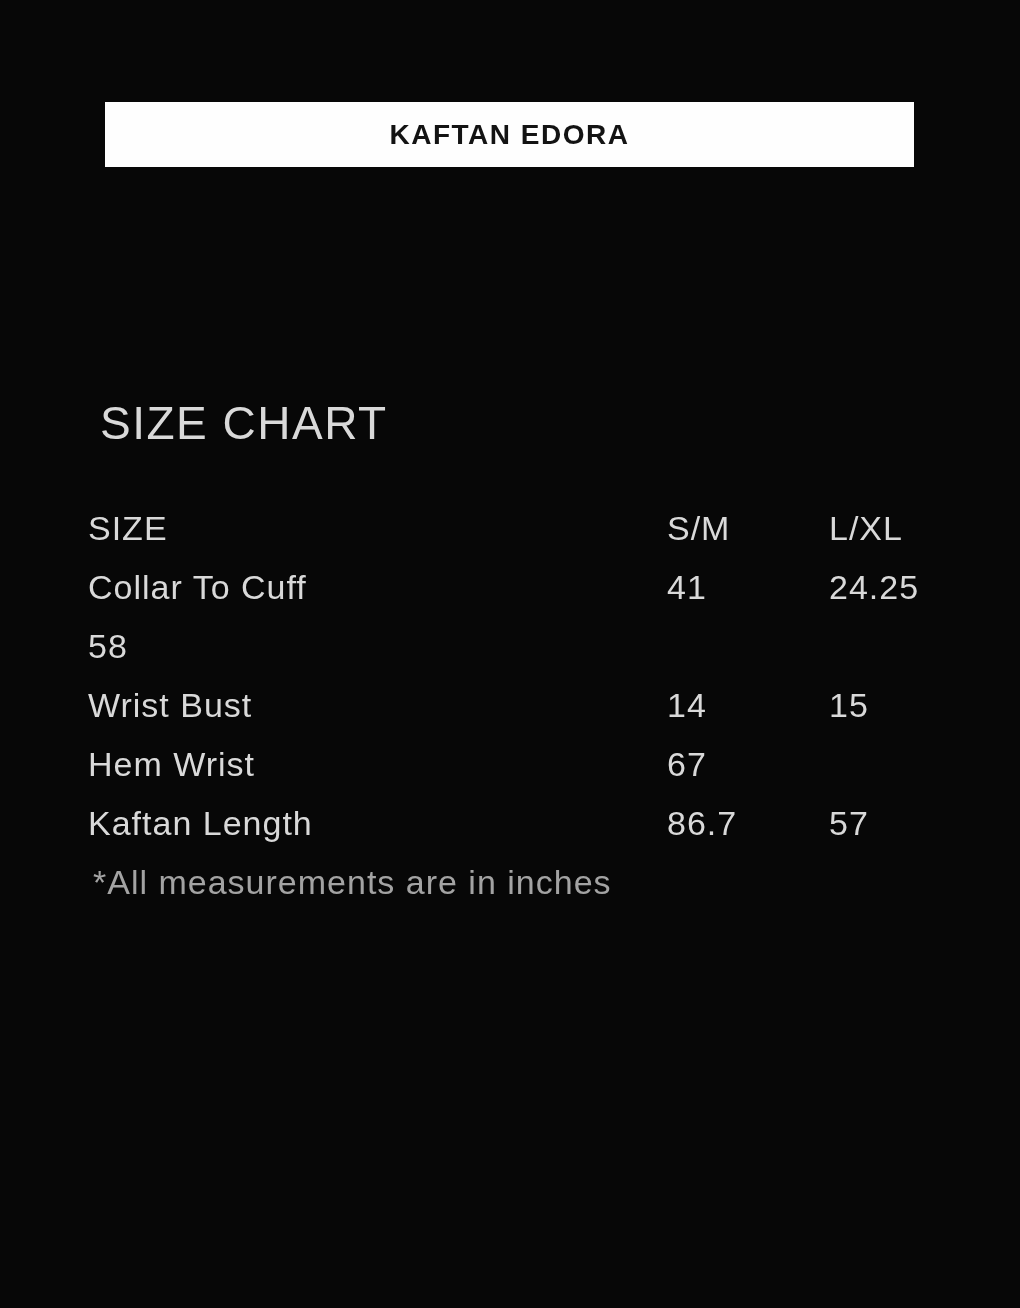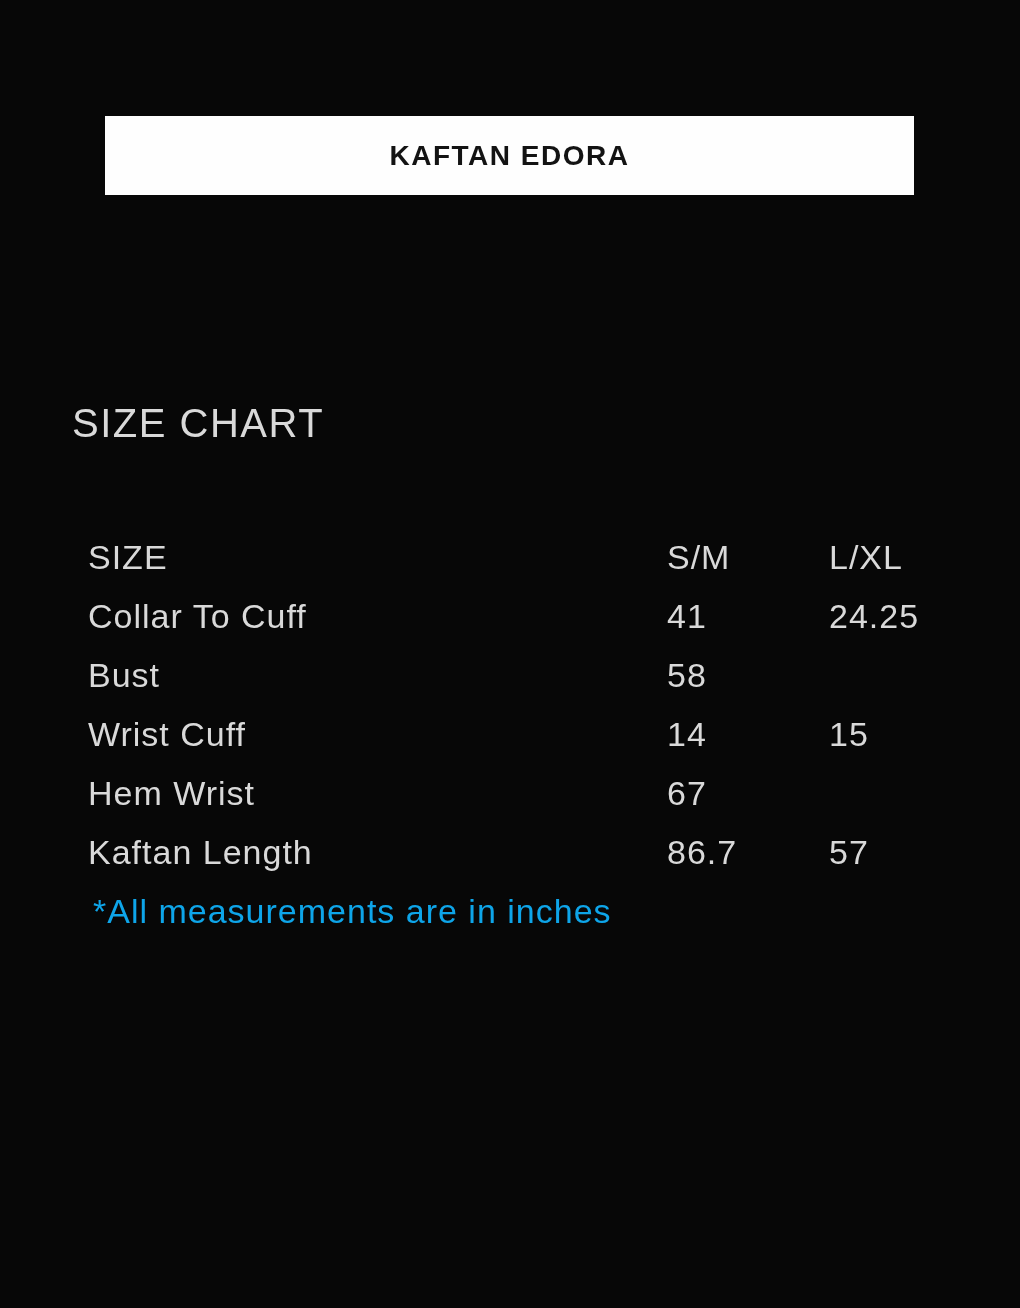--- a/index.html
+++ b/index.html
@@ -10,64 +10,64 @@
     width: 1020px;
     height: 1308px;
     position: relative;
     background: #070707;
     font-family: "Liberation Sans", sans-serif;
     overflow: hidden;
   }
   .banner {
     position: absolute;
     left: 105px;
-    top: 116px;
+    top: 102px;
     width: 809px;
-    height: 79px;
+    height: 65px;
     background: #fefefe;
     display: flex;
     align-items: center;
     justify-content: center;
   }
   .banner-title {
     font-size: 28px;
     font-weight: bold;
     letter-spacing: 1.5px;
     color: #131313;
   }
   .chart-heading {
     position: absolute;
-    left: 72px;
+    left: 100px;
     top: 403px;
-    font-size: 40px;
+    font-size: 46px;
     line-height: 40px;
     letter-spacing: 1.5px;
     color: #d9d9d9;
   }
   .size-table {
     position: absolute;
     left: 88px;
-    top: 528px;
+    top: 499px;
     width: 844px;
     color: #d9d9d9;
     font-size: 34px;
     letter-spacing: 1px;
   }
   .t-row {
     display: grid;
     grid-template-columns: 579px 162px 1fr;
     height: 59px;
     align-items: center;
   }
   .footnote {
     height: 59px;
     display: flex;
     align-items: center;
     padding-left: 5px;
-    color: #0ea5e9;
+    color: #a3a3a3;
     text-align: right;
   }
 </style>
 </head>
 <body>
 
 <div class="banner">
   <span class="banner-title">KAFTAN EDORA</span>
 </div>
 
@@ -81,26 +81,25 @@
     <div>L/XL</div>
   </div>
 
   <div class="t-row">
     <div>Collar To Cuff</div>
     <div>41</div>
     <div>24.25</div>
   </div>
 
   <div class="t-row">
-    <div>Bust</div>
     <div>58</div>
   </div>
 
   <div class="t-row">
-    <div>Wrist Cuff</div>
+    <div>Wrist Bust</div>
     <div>14</div>
     <div>15</div>
   </div>
 
   <div class="t-row">
     <div>Hem Wrist</div>
     <div>67</div>
   </div>
 
   <div class="t-row">

